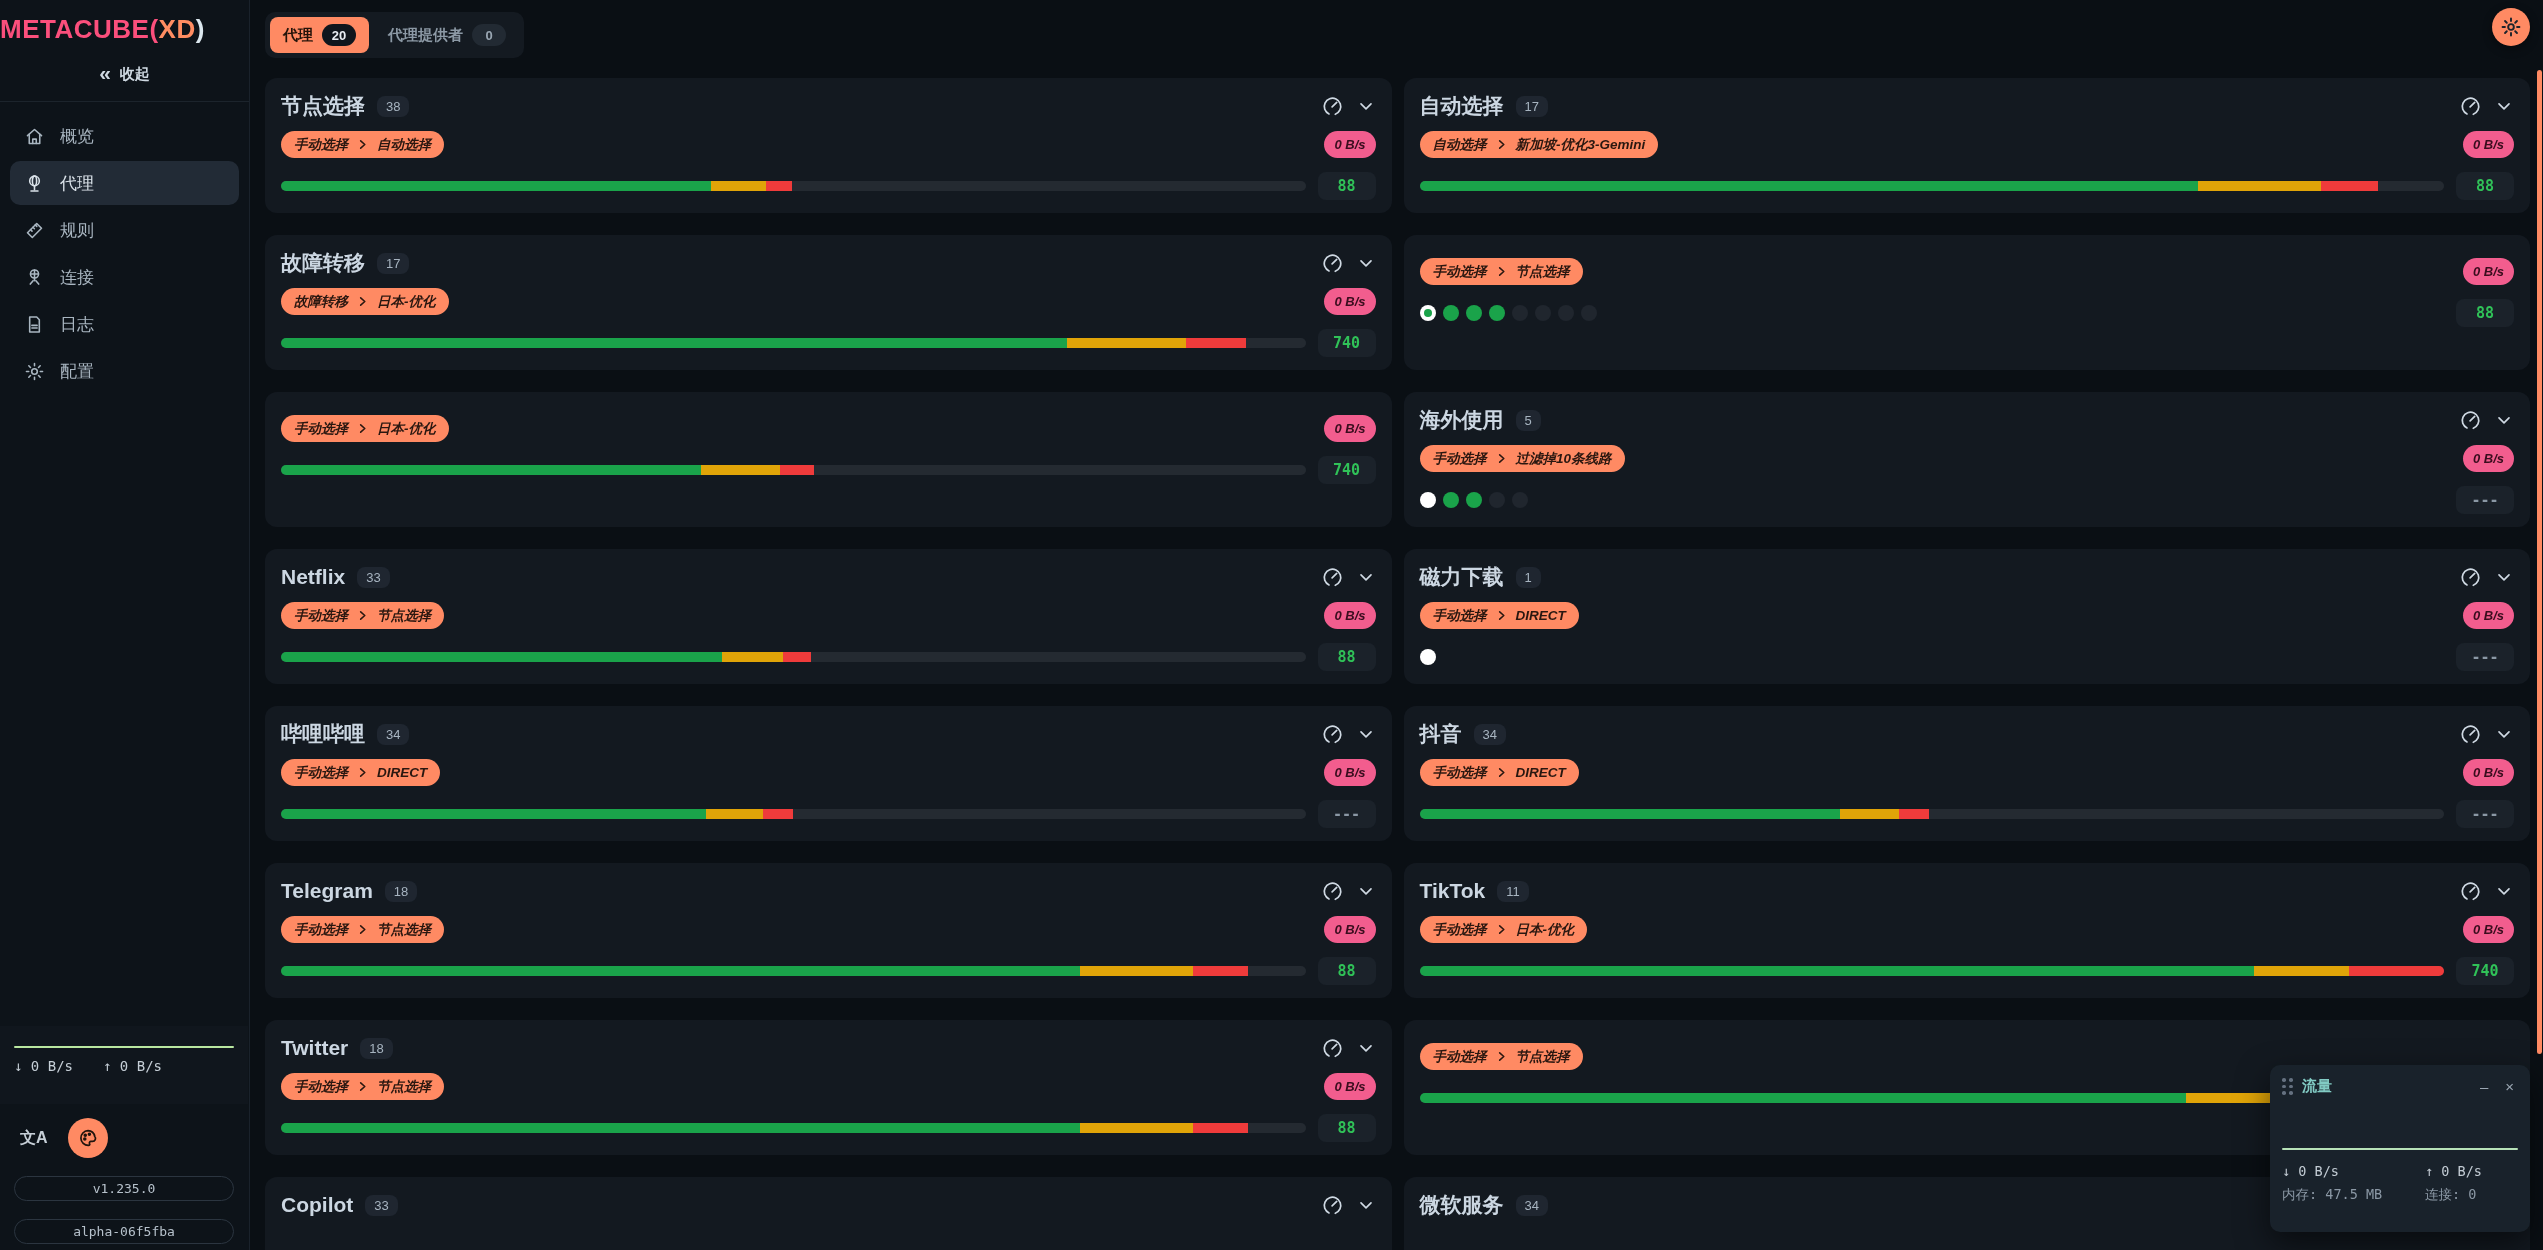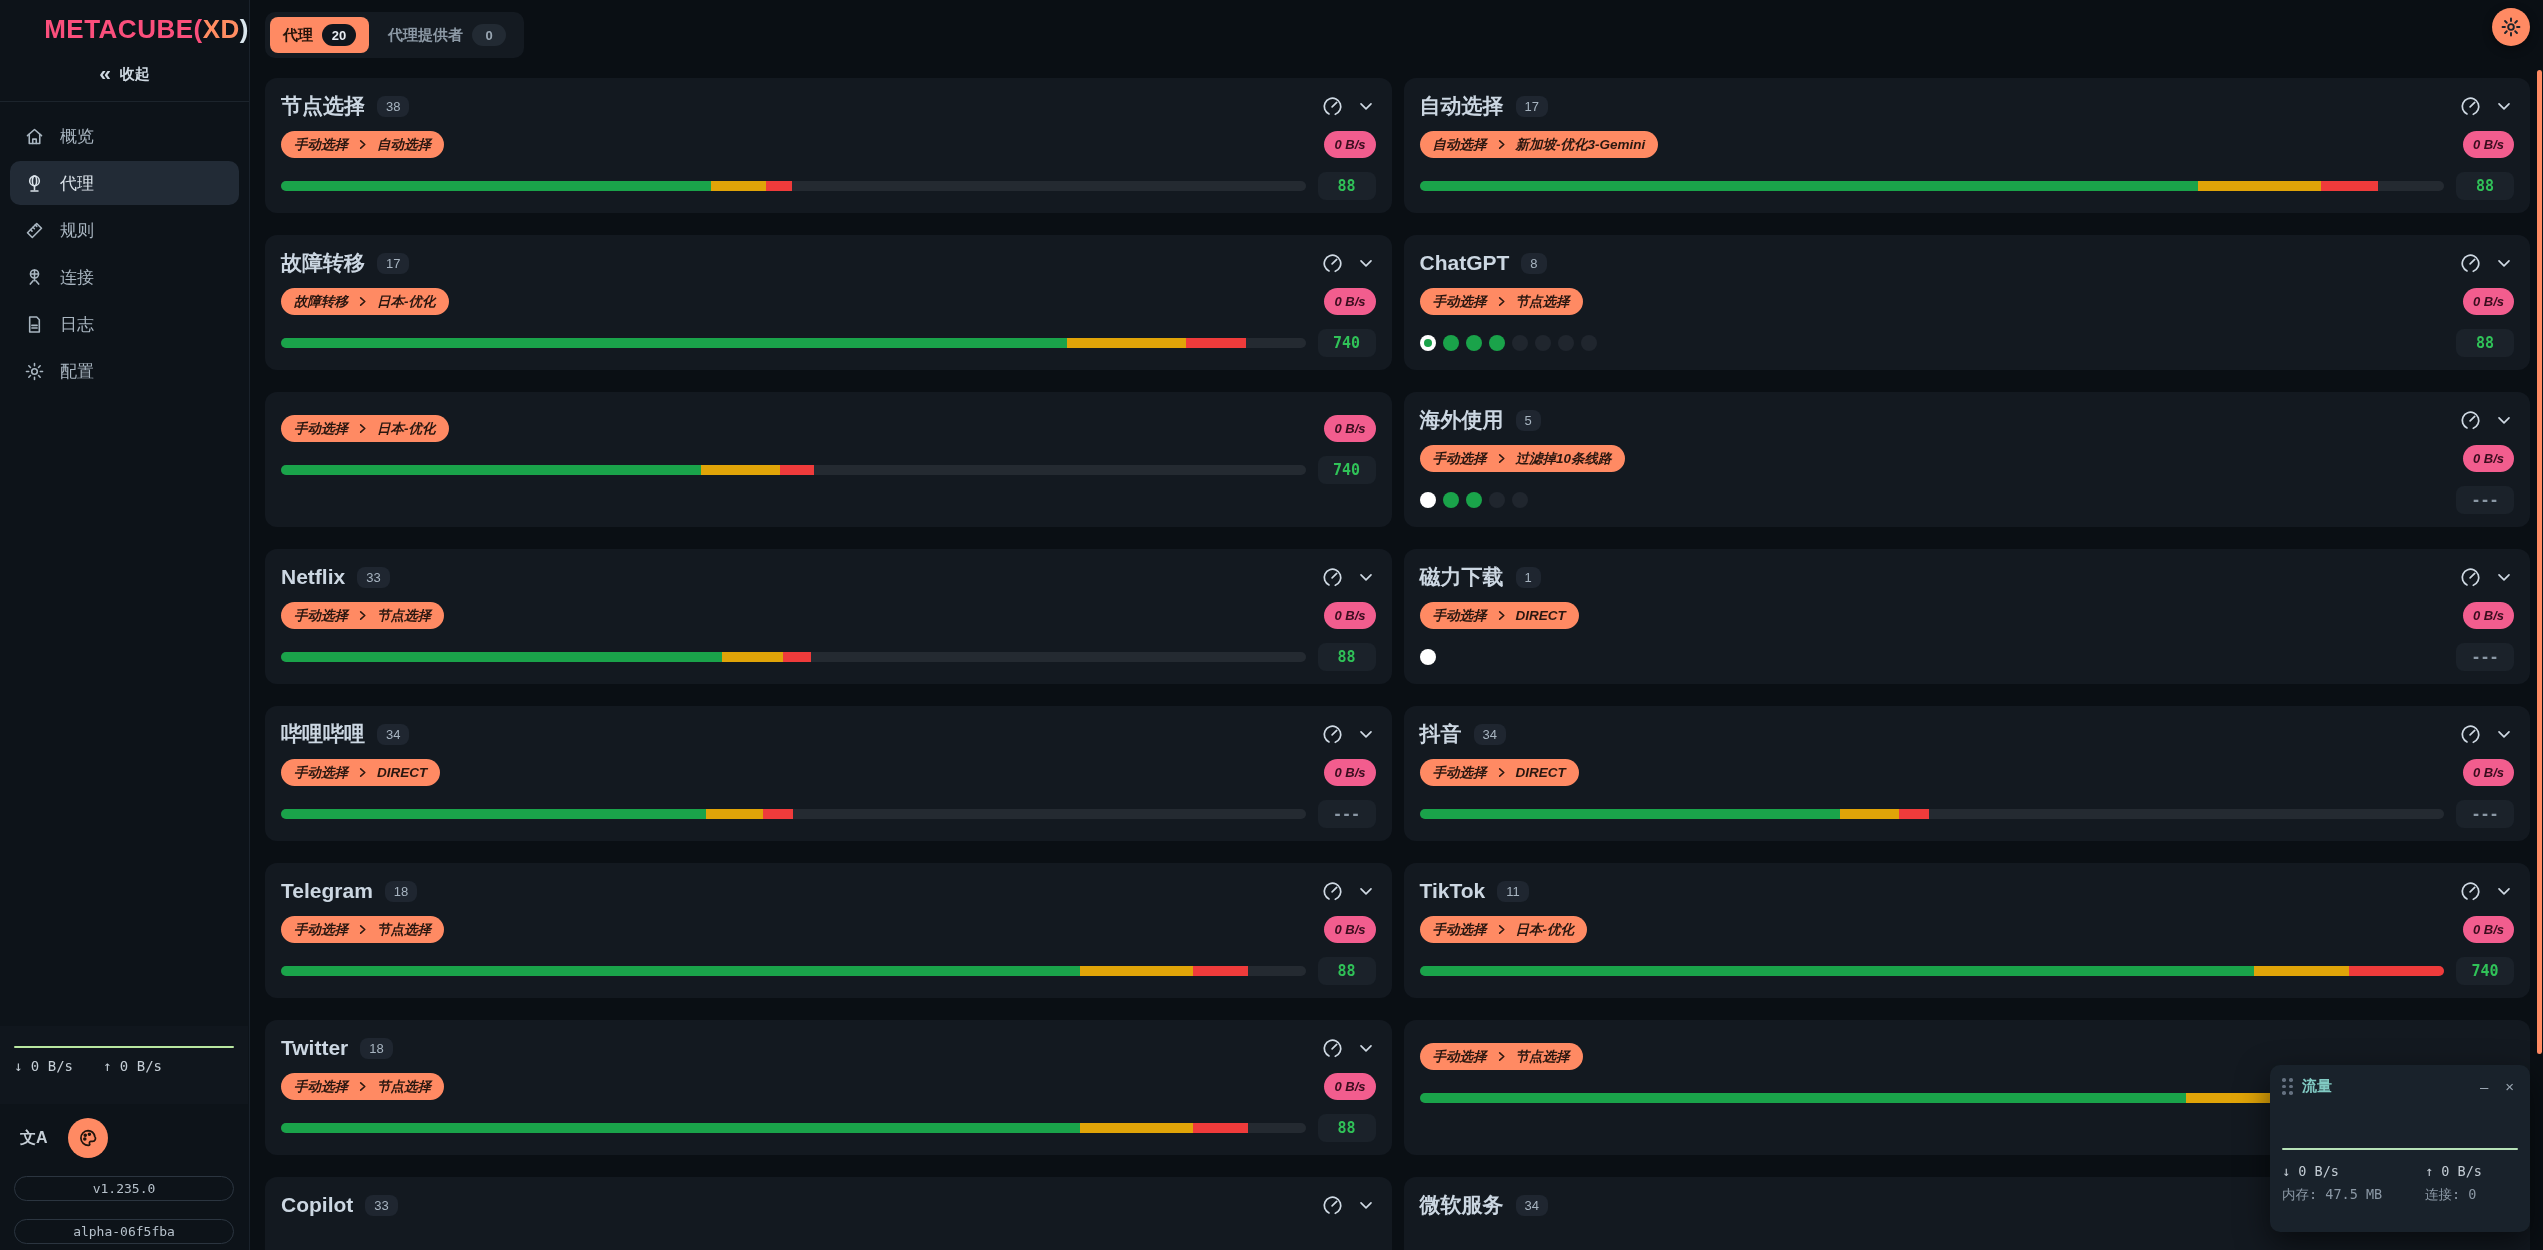--- a/index.html
+++ b/index.html
@@ -9,21 +9,21 @@
     --txt:#ccd7e2; --mut:#a9b6c1; --lat-ok:#30c258; --lat-na:#8b98a5;
   }
   *{margin:0;padding:0;box-sizing:border-box;}
   html,body{width:2543px;height:1250px;overflow:hidden;background:var(--bg);
     font-family:"Liberation Sans",sans-serif;color:var(--txt);}
   .mono{font-family:"DejaVu Sans Mono",monospace;}
 
   
   .sidebar{position:absolute;left:0;top:0;bottom:0;width:250px;background:var(--side);
     border-right:1px solid #1a222b;}
-  .logo{margin-top:14px;text-align:right;font-size:26px;font-weight:800;letter-spacing:.5px;}
+  .logo{margin-top:14px;text-align:left;font-size:26px;font-weight:800;letter-spacing:.5px;}
   .logo .p1{color:#fb4f7c;} .logo .p2{color:#ff8d62;} .logo .p3{color:#dbe7ee;}
   .collapse{margin:14px auto 0;display:flex;align-items:center;justify-content:center;gap:9px;
     width:150px;height:30px;color:#cfd9e2;font-size:15px;font-weight:700;cursor:pointer;}
   .collapse .chev{font-size:21px;line-height:1;margin-top:-3px;}
   .side-div{height:1px;background:#1c242c;margin-top:12px;}
   .menu{margin:12px 10px 0;display:flex;flex-direction:column;gap:3px;}
   .mitem{display:flex;align-items:center;gap:15px;height:44px;border-radius:10px;
     padding:0 14px;color:var(--mut);font-size:17px;cursor:pointer;}
   .mitem svg{width:21px;height:21px;flex:none;}
   .mitem.active{background:#222b36;color:#dbe3ea;}
@@ -313,36 +313,20 @@
             <span class="seg-g" style="width: 76.7%;"></span>
             <span class="seg-y" style="width: 11.6%;"></span>
             <span class="seg-r" style="width: 5.9%;"></span>
           </div>
 
       <span class="lat ok">740</span>
     </div>
   </div>
 
   <div class="card">
-    <div class="card-head">
-      <span class="g-title">ChatGPT</span>
-      <span class="g-count">8</span>
-      <span class="spacer"></span>
-      <span class="icon-btn">
-        <svg width="23" height="23" viewBox="0 0 24 24" fill="none" stroke="currentColor" stroke-width="1.8" stroke-linecap="round">
-              <circle cx="12" cy="12" r="8.6" stroke-dasharray="47 8" transform="rotate(115 12 12)"></circle>
-              <path d="M11.6 12.4 16.4 7.8"></path>
-            </svg>
-      </span>
-      <span class="icon-btn">
-        <svg width="20" height="20" viewBox="0 0 24 24" fill="none" stroke="currentColor" stroke-width="2" stroke-linecap="round" stroke-linejoin="round">
-              <path d="M6 9.5l6 6 6-6"></path>
-            </svg>
-      </span>
-    </div>
     <div class="card-mid">
       <span class="sel-pill">
         <span>手动选择</span>
         <svg viewBox="0 0 24 24" fill="none" stroke="currentColor" stroke-width="3.4" stroke-linecap="round" stroke-linejoin="round">
               <path d="M8 4l9 8-9 8"></path>
             </svg>
         <span>节点选择</span>
       </span>
       <span class="spacer"></span>
       <span class="speed-pill">0 B/s</span>

